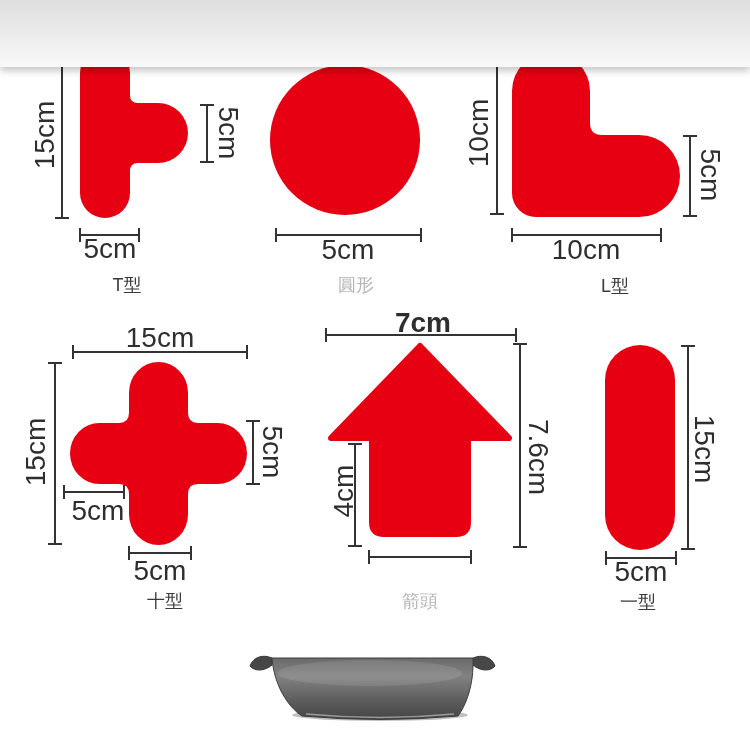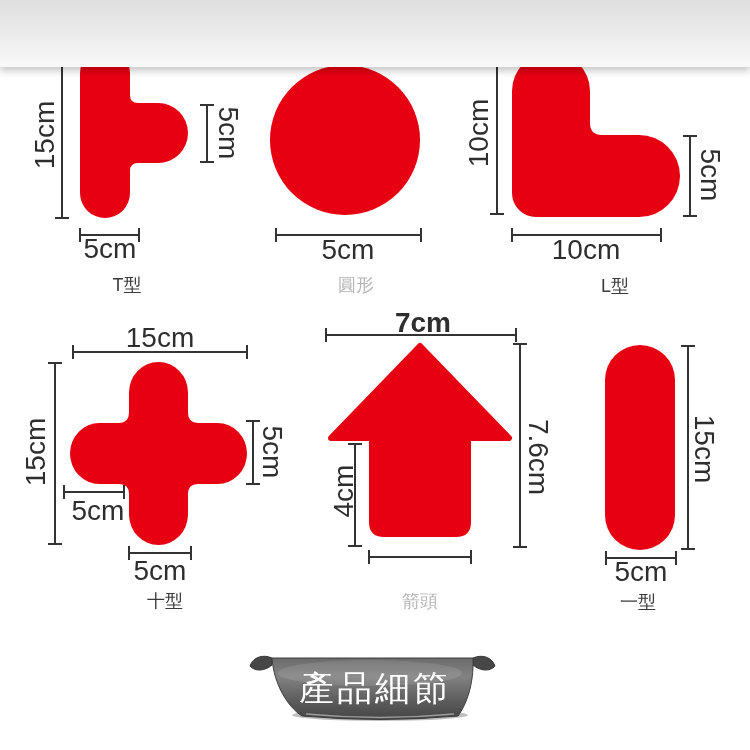--- a/index.html
+++ b/index.html
@@ -118,15 +118,14 @@
         <stop offset="100%" stop-color="#454545"></stop>
       </linearGradient>
     </defs>
     <ellipse cx="130" cy="60" rx="88" ry="6" fill="rgba(0,0,0,0.25)"></ellipse>
     <path fill="#474747" stroke="#383838" stroke-width="1" d="M 22,3 C 13,-1 3,2 0,11 C 5,17 15,16 22,10 Z"></path>
     <path fill="#474747" stroke="#383838" stroke-width="1" d="M 223,3 C 232,-1 242,2 245,11 C 240,17 230,16 223,10 Z"></path>
     <path fill="url(#ribGrad)" stroke="#3c3c3c" stroke-width="1" d="M 22,3 L 223,3 C 224,30 216,50 208,61 Q 130,68 52,61 C 38,52 24,30 22,3 Z"></path>
     <ellipse cx="120" cy="18" rx="92" ry="13" fill="rgba(255,255,255,0.10)"></ellipse>
     <path fill="none" stroke="rgba(255,255,255,0.45)" stroke-width="1.5" d="M 56,59 Q 130,66 204,59"></path>
   </svg>
-  <div id="ribbon-title">產品細節</div>
 
 </div>
 
 </body></html>

